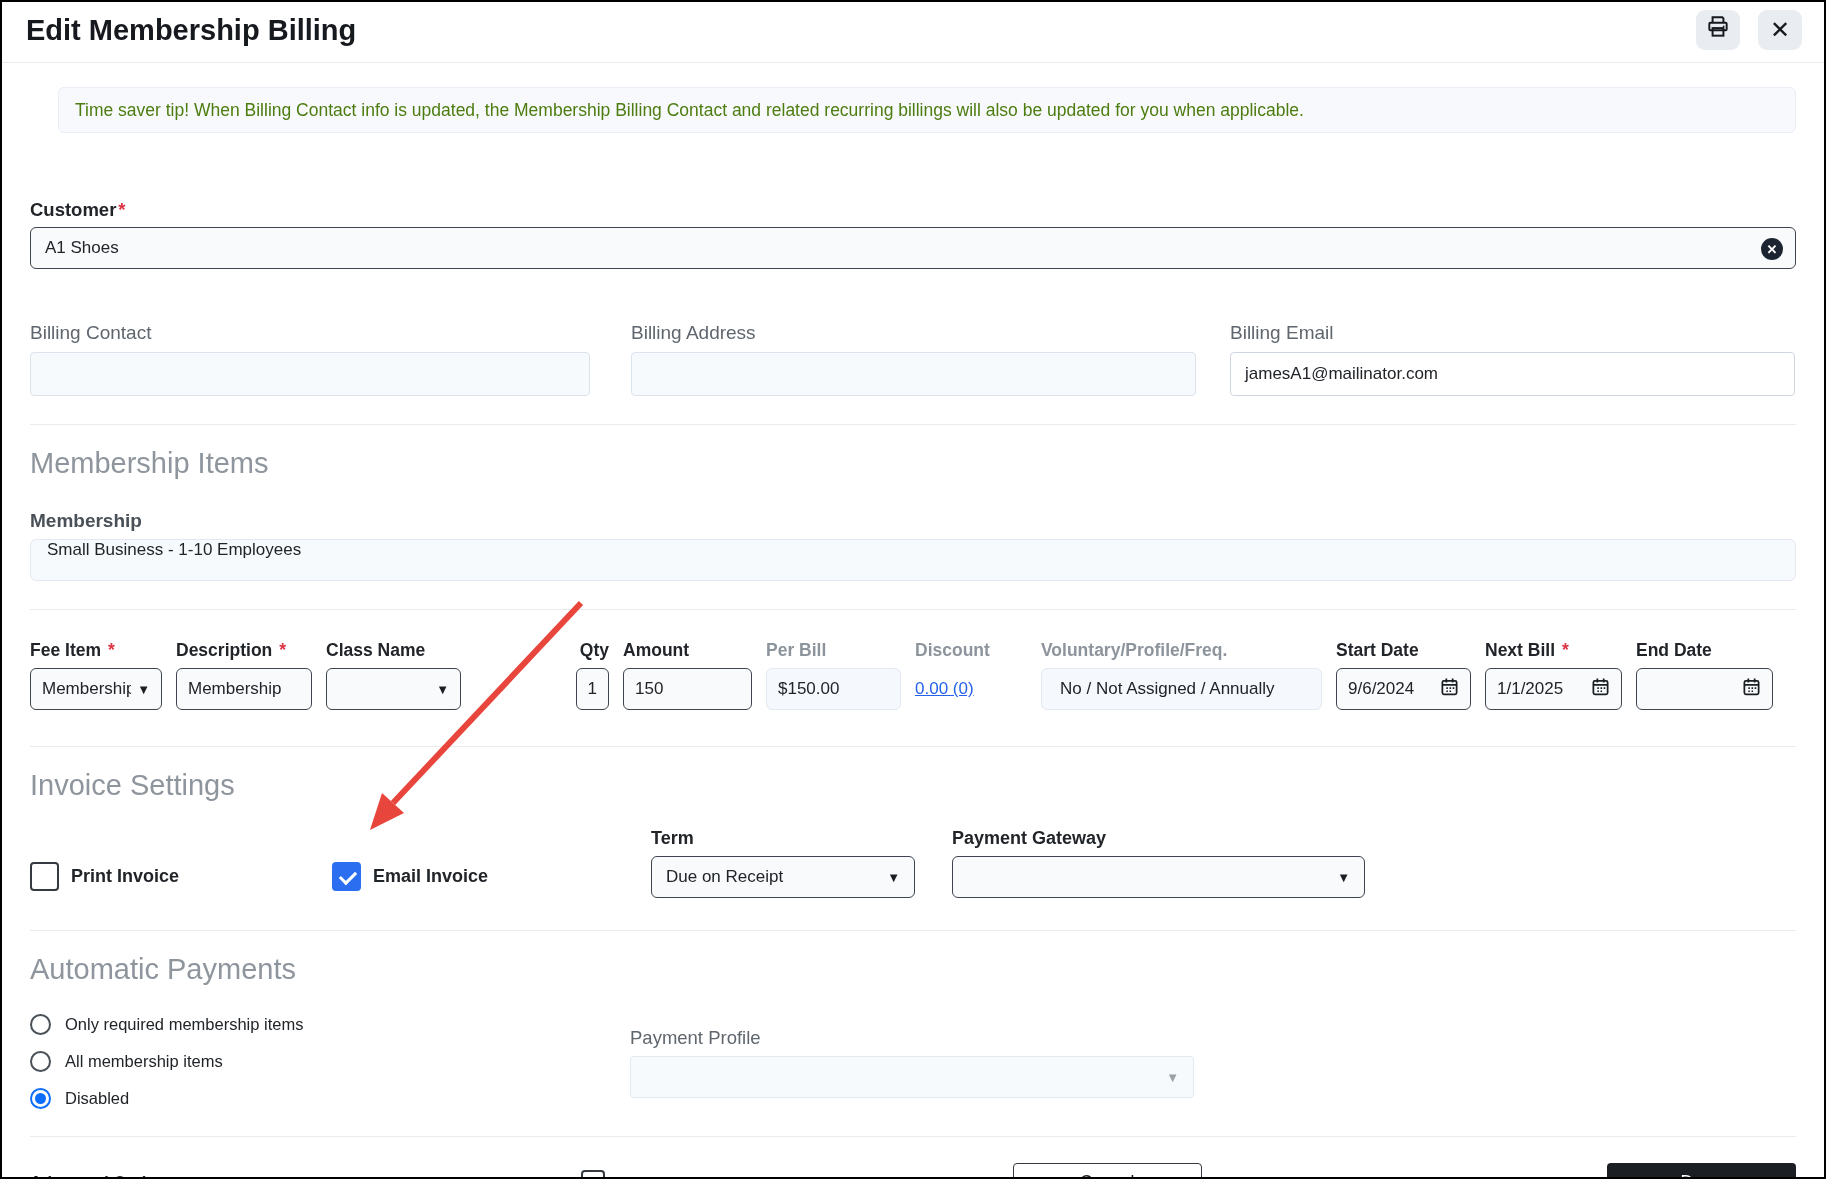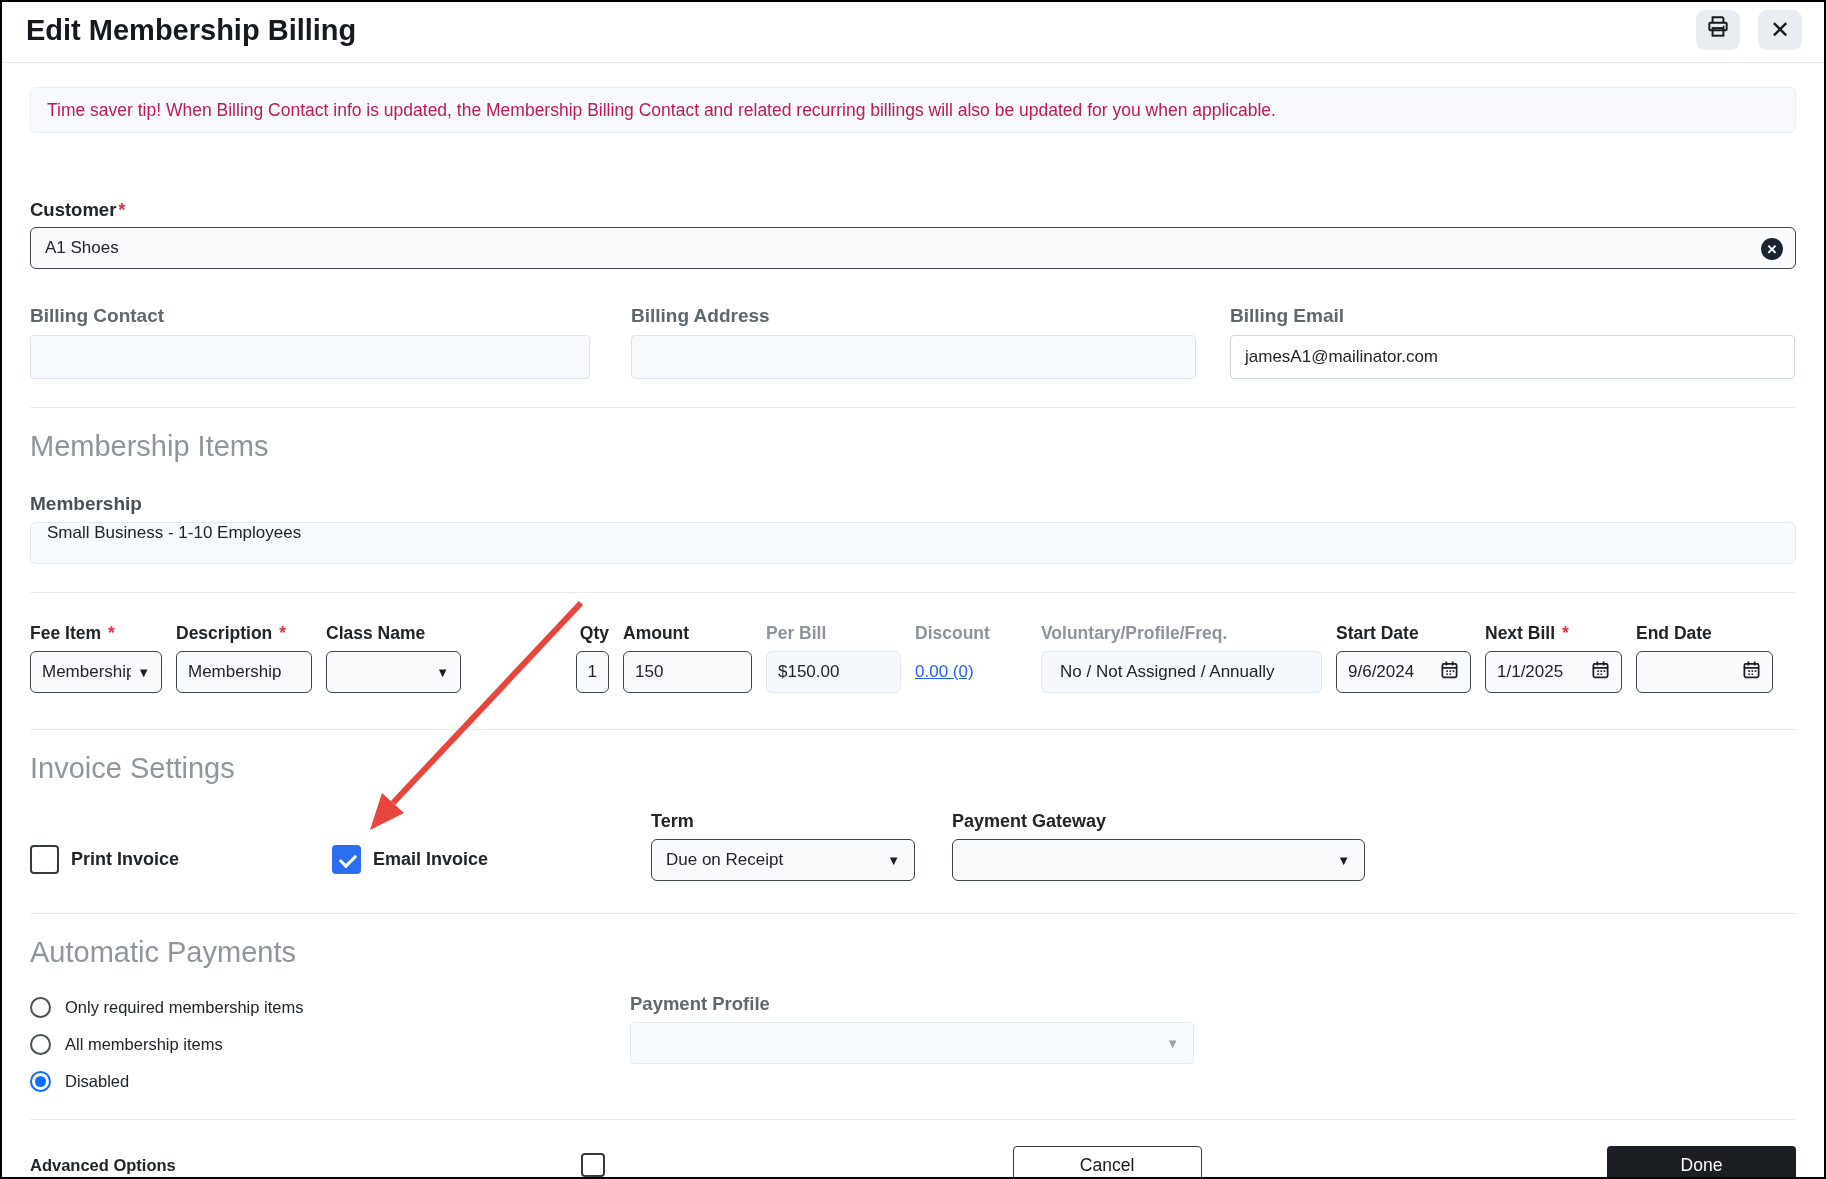--- a/index.html
+++ b/index.html
@@ -19,33 +19,33 @@
   .hdr{ display:flex; justify-content:space-between; align-items:flex-start;
         padding:8px 22px 12px 24px; border-bottom:1px solid #e9ecef;}
   .title{ font-size:29px; font-weight:600; color:#16191d; padding-top:4px;}
   .hdr-btns{ display:flex; gap:18px;}
   .icon-btn{ width:44px; height:40px; background:#e9edf2; border:none; border-radius:9px;
              display:flex; align-items:center; justify-content:center; cursor:pointer;
              font-size:24px; color:#16191d;}
   .content{ padding:0 28px;}
   .tip{ margin-top:24px; height:46px; background:#f7f9fd; border:1px solid #e9eef5;
         border-radius:6px; display:flex; align-items:center; padding:0 16px;
-        font-size:17.5px; color:#be185d;}
+        font-size:17.5px; color:#4d7c0f;margin-left:28px;}
   .cust-label{ margin-top:66px; font-size:18.5px; font-weight:700;}
   .req{ color:var(--req); font-weight:700; margin-left:2px;}
   .cust-input{ margin-top:6px; height:42px; border:1.5px solid var(--dark-border);
         border-radius:6px; background:#f8fafc; display:flex; align-items:center;
         padding:0 14px; font-size:17px; position:relative;}
   .clear-btn{ position:absolute; right:12px; top:10px; width:22px; height:22px;
         border-radius:50%; background:#1b2430; color:#fff; display:flex;
         align-items:center; justify-content:center; font-size:13px; font-weight:700; cursor:pointer;}
   .bill-row{ margin-top:36px; display:flex;}
   .bill-col{ width:560px;}
   .bill-col + .bill-col{ margin-left:41px;}
-  .sub-label{ font-size:19px; font-weight:700; color:var(--gray-label);}
+  .sub-label{ font-size:19px; font-weight:400; color:var(--gray-label);margin-top:17px;}
   .lite-input{ margin-top:8px; height:44px; background:var(--light-bg);
         border:1px solid #dbe3ec; border-radius:4px; display:flex; align-items:center;
         padding:0 14px; font-size:17px;}
   .lite-input.white{ background:#fff; border-color:#cfd6de;}
   hr.sep{ border:none; border-top:1px solid #e9ecef; margin-top:28px;}
   .section-h{ margin-top:22px; font-size:29px; font-weight:400; color:var(--section);}
   .mem-label{ margin-top:30px; font-size:19px; font-weight:600; color:#495057;}
   .mem-input{ margin-top:7px; height:42px; background:var(--light-bg);
         border:1px solid var(--light-border); border-radius:6px; display:flex;
         align-items:flex-start; padding:0 16px; font-size:17px;}

